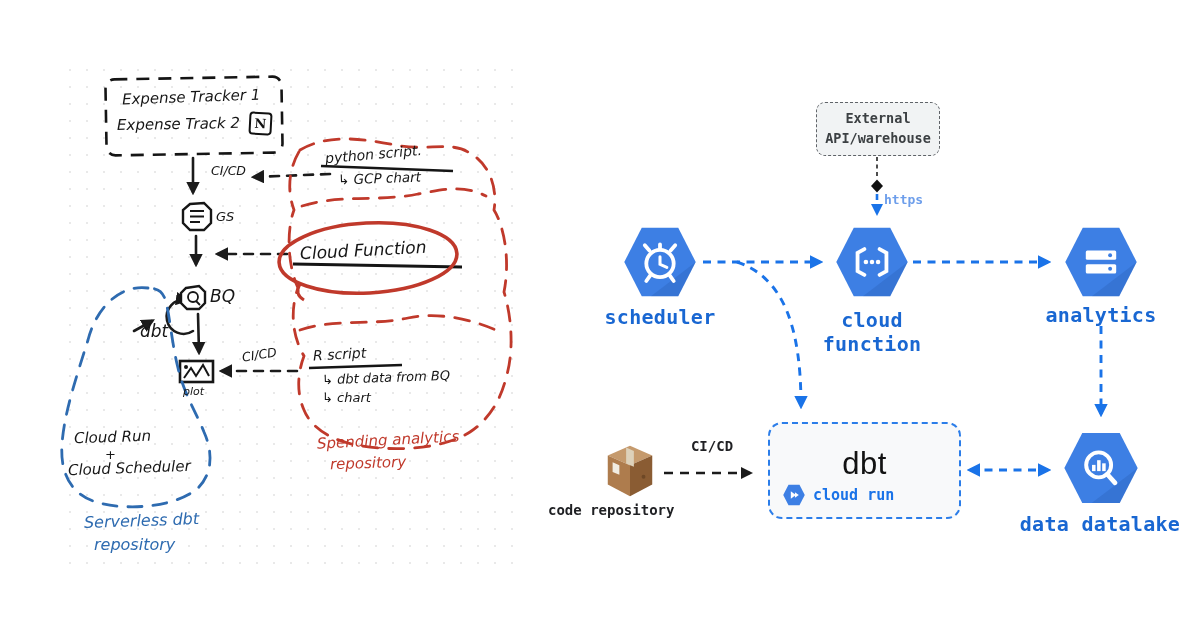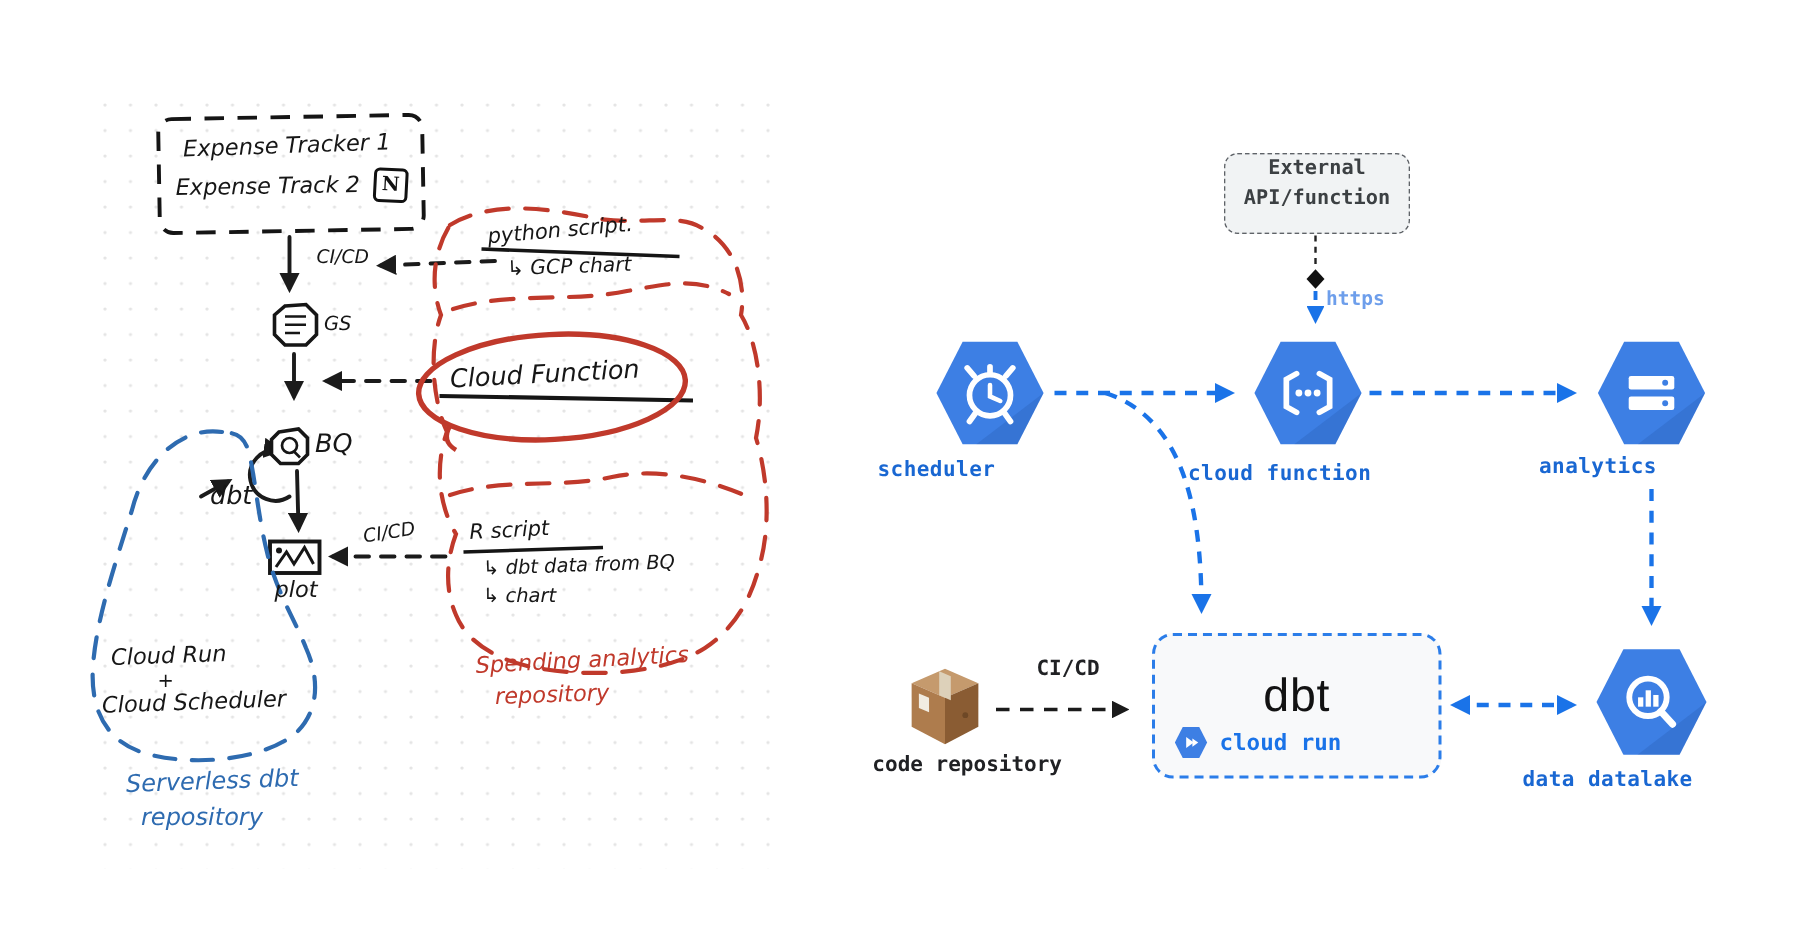--- a/index.html
+++ b/index.html
@@ -12,28 +12,28 @@
       color:#161616;white-space:nowrap;line-height:1;}
   .hw-red{color:#c0392b;}
   .hw-blue{color:#2e6bb0;}
 
   .notion-chip{position:absolute;left:249px;top:112px;width:19px;height:19px;
       border:2.2px solid #111;border-radius:4px;display:flex;align-items:center;justify-content:center;
       font-family:"DejaVu Serif",serif;font-weight:bold;font-size:13px;color:#111;transform:rotate(3deg);background:#fff;}
 
   
   .mono{font-family:"DejaVu Sans Mono","Liberation Mono",monospace;font-weight:bold;}
-  .node-label{position:absolute;text-align:left;font-size:14px;color:#1967d2;letter-spacing:.3px;}
+  .node-label{position:absolute;text-align:center;font-size:20px;color:#1967d2;letter-spacing:.3px;}
   .external-box{position:absolute;left:816px;top:102px;width:122px;height:52px;
       border:1.6px dashed #5f6368;border-radius:9px;background:#f1f3f4;
-      display:flex;flex-direction:column;align-items:center;
+      display:flex;flex-direction:column;align-items:center;justify-content:center;
       font-size:13.5px;color:#3c4043;line-height:1.45;}
   .https-label{position:absolute;left:884px;top:192px;font-size:13px;color:#6d9eeb;text-align:right;}
   .cicd-label{position:absolute;left:660px;top:438px;width:104px;text-align:center;font-size:14px;color:#202124;}
-  .repo-label{position:absolute;left:548px;top:502px;width:160px;text-align:right;font-size:14px;color:#202124;}
+  .repo-label{position:absolute;left:548px;top:502px;width:160px;text-align:left;font-size:14px;color:#202124;}
   .hex{position:absolute;}
   .dbt-box{position:absolute;left:768px;top:422px;width:193px;height:97px;background:#f8f9fa;
       border:2px dashed #2b7de9;border-radius:14px;box-sizing:border-box;}
   .dbt-title{position:absolute;left:0;right:0;top:22px;text-align:center;font-size:31px;color:#121212;
       font-family:"Liberation Sans",sans-serif;font-weight:500;letter-spacing:.5px;}
   .dbt-badge{position:absolute;left:12px;bottom:11px;display:flex;align-items:center;gap:7px;}
   .dbt-badge span{font-size:15px;color:#1a73e8;}
 </style>
 </head>
 <body>
@@ -140,41 +140,41 @@
   <span class="hw" style="left:338px;top:172px;font-size:13.5px;transform:rotate(-2deg)">↳ GCP chart</span>
 
   <span class="hw" style="left:216px;top:210px;font-size:13px">GS</span>
 
   <span class="hw" style="left:300px;top:242px;font-size:17px;transform:rotate(-3deg)">Cloud Function</span>
 
   <span class="hw" style="left:210px;top:288px;font-size:17px">BQ</span>
 
   <span class="hw" style="left:140px;top:323px;font-size:17px">dbt</span>
 
-  <span class="hw" style="left:183px;top:386px;font-size:15px">plot</span>
+  <span class="hw" style="left:183px;top:386px;font-size:11px">plot</span>
 
   <span class="hw" style="left:242px;top:349px;font-size:12.5px;transform:rotate(-9deg)">CI/CD</span>
 
   <span class="hw" style="left:313px;top:347px;font-size:14px;transform:rotate(-3deg)">R script</span>
   <span class="hw" style="left:322px;top:371px;font-size:13px;transform:rotate(-2deg)">↳ dbt data from BQ</span>
   <span class="hw" style="left:322px;top:391px;font-size:13px">↳ chart</span>
 
   <span class="hw" style="left:74px;top:430px;font-size:15px;transform:rotate(-2deg)">Cloud Run</span>
   <span class="hw" style="left:105px;top:448px;font-size:13px">+</span>
   <span class="hw" style="left:68px;top:461px;font-size:15px;transform:rotate(-2deg)">Cloud Scheduler</span>
 
   <span class="hw hw-blue" style="left:84px;top:513px;font-size:16px;transform:rotate(-2deg)">Serverless dbt</span>
   <span class="hw hw-blue" style="left:94px;top:537px;font-size:16px">repository</span>
 
   <span class="hw hw-red" style="left:317px;top:433px;font-size:15px;transform:rotate(-3deg)">Spending analytics</span>
   <span class="hw hw-red" style="left:330px;top:456px;font-size:15px;transform:rotate(-2deg)">repository</span>
 
   <div class="external-box mono">
     <span>External</span>
-    <span>API/function</span>
+    <span>API/warehouse</span>
   </div>
   <span class="https-label mono">https</span>
 
   <svg class="hex" style="left:622px;top:225px" width="76" height="74" viewBox="0 0 100 96">
     <polygon points="26,3 74,3 97,48 74,93 26,93 3,48" fill="#3d7fe4"></polygon>
     <polygon points="97,48 74,93 38,93" fill="rgba(15,50,120,0.14)"></polygon>
     <g stroke="#fff" stroke-width="5" fill="none" stroke-linecap="round">
       <circle cx="50" cy="50" r="18"></circle>
       <path d="M50,41 L50,51 L59,55" stroke-width="4"></path>
       <path d="M36,33 L30,26"></path>

